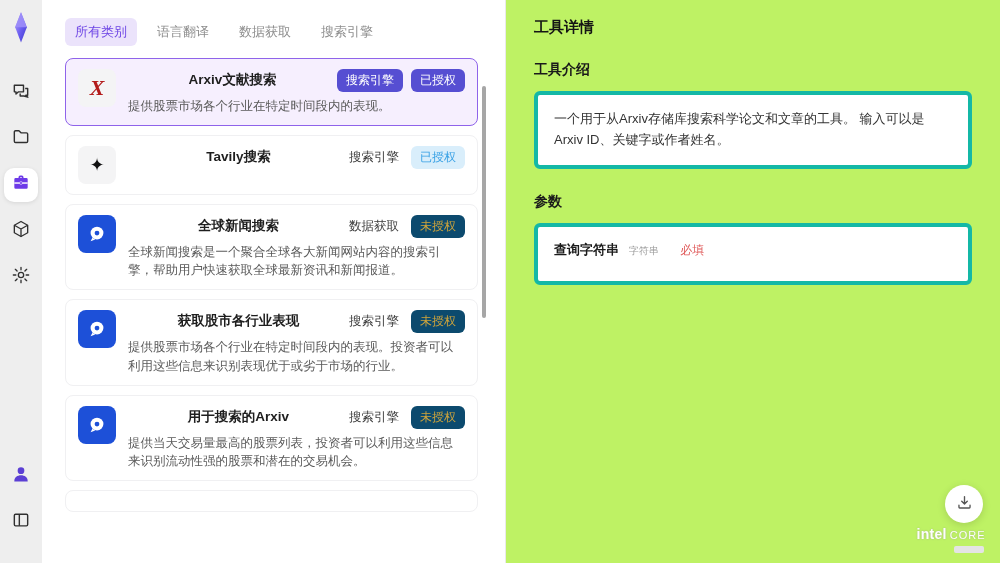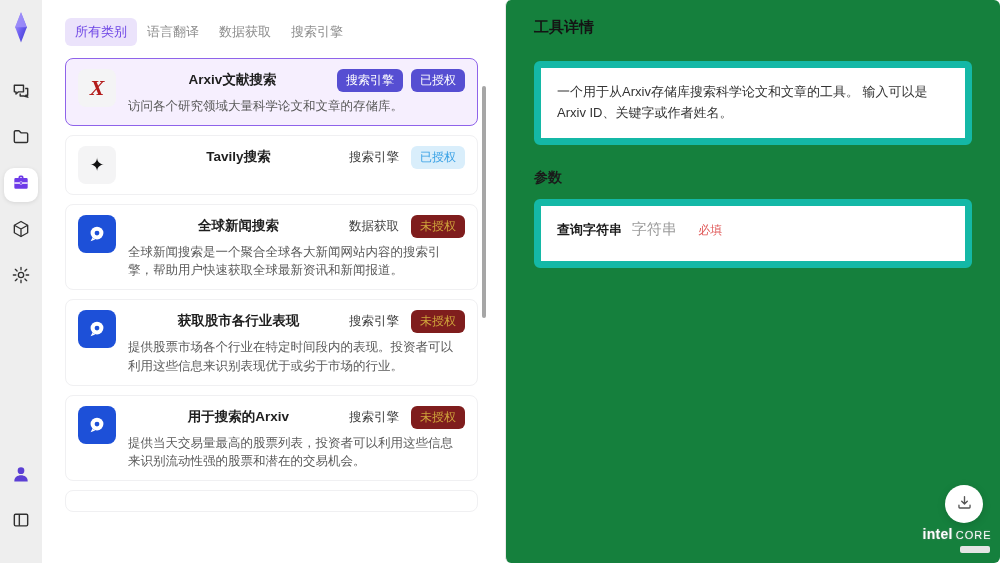--- a/index.html
+++ b/index.html
@@ -13,61 +13,61 @@
   .logo { width:28px; height:30px; margin-bottom:34px; display:flex; align-items:center; justify-content:center; }
   .nav-item { width:34px; height:34px; margin-bottom:12px; display:flex; align-items:center; justify-content:center;
               border-radius:10px; cursor:pointer; }
   .nav-item.active { background:#fff; box-shadow:0 1px 4px rgba(0,0,0,.10); }
   .nav-item svg { width:20px; height:20px; }
   .sidebar-spacer { flex:1; }
 
   
   .list-panel { width:463px; flex-shrink:0; padding:18px 27px 0 23px; position:relative; background:#fff; }
   .panel-title { font-size:16px; font-weight:bold; color:#141414; margin-bottom:16px; }
-  .tabs { display:flex; align-items:center; gap:0; margin-bottom:12px; }
+  .tabs { display:flex; align-items:center; gap:10px; margin-bottom:12px; }
   .tab { font-size:13px; color:#8d8d8d; padding:5px 10px; border-radius:6px; cursor:pointer; white-space:nowrap; }
   .tab.active { background:#ebe3fb; color:#6e46e5; }
   .cards { display:flex; flex-direction:column; gap:9px; }
   .card { display:flex; gap:12px; padding:10px 12px; background:#fff; border:1px solid #f0f0f2; border-radius:8px; cursor:pointer; }
   .card.selected { background:#f6effe; border:1px solid #8f63ea; }
   .tool-icon { width:38px; height:38px; border-radius:8px; background:#f4f4f5; flex-shrink:0;
                display:flex; align-items:center; justify-content:center; overflow:hidden; }
   .tool-icon.blue { background:#1d50d8; }
   .arxiv-x { font-family:"Liberation Serif", serif; font-weight:bold; font-style:italic; font-size:22px; color:#b31b1b; }
   .sparkle { font-size:18px; color:#111; }
   .card-body { flex:1; min-width:0; }
   .title-row { display:flex; align-items:flex-start; margin-bottom:5px; }
   .card-title { flex:1; font-size:13.5px; font-weight:bold; color:#1e1e1e; padding-top:2px;text-align:center; }
   .tag-text { font-size:12.5px; color:#3c3c3c; margin-right:12px; padding-top:3px; white-space:nowrap; }
   .badge { font-size:12px; padding:3px 9px; border-radius:6px; white-space:nowrap; }
   .badge.purple { background:#564ed2; color:#fff; }
   .badge.purple + .badge.purple { margin-left:8px; }
   .badge.blue { background:#d9eefb; color:#38a1e5; }
-  .badge.yellow { background:#7f1d1d; color:#cfa43b; }
+  .badge.yellow { background:#0c4a6e; color:#cfa43b; }
   .card-desc { font-size:12.5px; color:#5a5a5a; line-height:1.45; }
   .scroll-thumb { position:absolute; right:19px; top:86px; width:4px; height:232px; background:#a6a6a6; border-radius:2px; }
 
   
-  .details-panel { flex:1; background:#15803d; border-left:1px solid #e9e9e9; padding:18px 28px; position:relative;border-radius:6px; }
+  .details-panel { flex:1; background:#bef264; border-left:1px solid #e9e9e9; padding:18px 28px; position:relative; }
   .details-title { font-size:15px; font-weight:bold; color:#141414; margin-bottom:24px; }
   .section-heading { font-size:14px; font-weight:bold; color:#1a1a1a; margin-bottom:12px; }
-  .info-box { background:#fff; border:7px solid #14b8a6; border-radius:6px; padding:14px 16px; margin-bottom:24px; }
+  .info-box { background:#fff; border:4px solid #14b8a6; border-radius:6px; padding:14px 16px; margin-bottom:24px; }
   .intro-text { font-size:13px; color:#333; line-height:1.6; }
   .param-row { font-size:13px; margin-bottom:8px; }
   .param-name { font-weight:bold; color:#1c1c1c; }
-  .param-type { font-size:15px; color:#9a9a9a; margin-left:6px; }
+  .param-type { font-size:10px; color:#9a9a9a; margin-left:6px; }
   .param-required { font-size:12px; color:#e05b5b; margin-left:18px; }
   .param-desc { font-size:13px; color:#555; line-height:1.5; }
 
   
   .fab { position:absolute; right:17px; bottom:40px; width:38px; height:38px; border-radius:50%;
          background:#fff; box-shadow:0 2px 8px rgba(0,0,0,.14); display:flex; align-items:center; justify-content:center;
          cursor:pointer; }
   .fab svg { width:19px; height:19px; }
-  .intel-brand { position:absolute; right:4px; bottom:10px; width:78px; text-align:center;
+  .intel-brand { position:absolute; right:10px; bottom:10px; width:78px; text-align:center;
                  color:#fdfdfd; text-shadow:0 0 2px rgba(150,150,150,.65); line-height:1; }
   .intel-brand .p1 { font-size:14px; font-weight:bold; letter-spacing:.3px; }
   .intel-brand .p2 { font-size:11px; letter-spacing:1px; margin-left:3px; }
   .intel-sub { width:30px; height:7px; background:#e4e4e4; border-radius:2px; margin:4px 6px 0 auto; }
 </style>
 </head>
 <body>
 
 <div class="app">
 
@@ -161,21 +161,21 @@
       <div class="card selected">
         <div class="tool-icon">
             <span class="arxiv-x">X</span>
           </div>
         <div class="card-body">
           <div class="title-row">
             <span class="card-title">Arxiv文献搜索</span>
             <span class="badge purple">搜索引擎</span>
             <span class="badge purple">已授权</span>
           </div>
-          <div class="card-desc">访问各个研究领域大量科学论文和文章的存储库。</div>
+          <div class="card-desc">提供股票市场各个行业在特定时间段内的表现。</div>
         </div>
       </div>
 
       <div class="card">
         <div class="tool-icon">
             <span class="sparkle">✦</span>
           </div>
         <div class="card-body">
           <div class="title-row">
             <span class="card-title">Tavily搜索</span>
@@ -245,20 +245,21 @@
       </div>
 
     </div>
 
     <div class="scroll-thumb"></div>
   </main>
 
   <section class="details-panel">
     <h2 class="details-title">工具详情</h2>
 
+    <h3 class="section-heading">工具介绍</h3>
     <div class="info-box">
       <p class="intro-text">一个用于从Arxiv存储库搜索科学论文和文章的工具。 输入可以是Arxiv ID、关键字或作者姓名。</p>
     </div>
 
     <h3 class="section-heading">参数</h3>
     <div class="info-box">
       <div class="param-row">
         <span class="param-name">查询字符串</span>
         <span class="param-type">字符串</span>
         <span class="param-required">必填</span>

